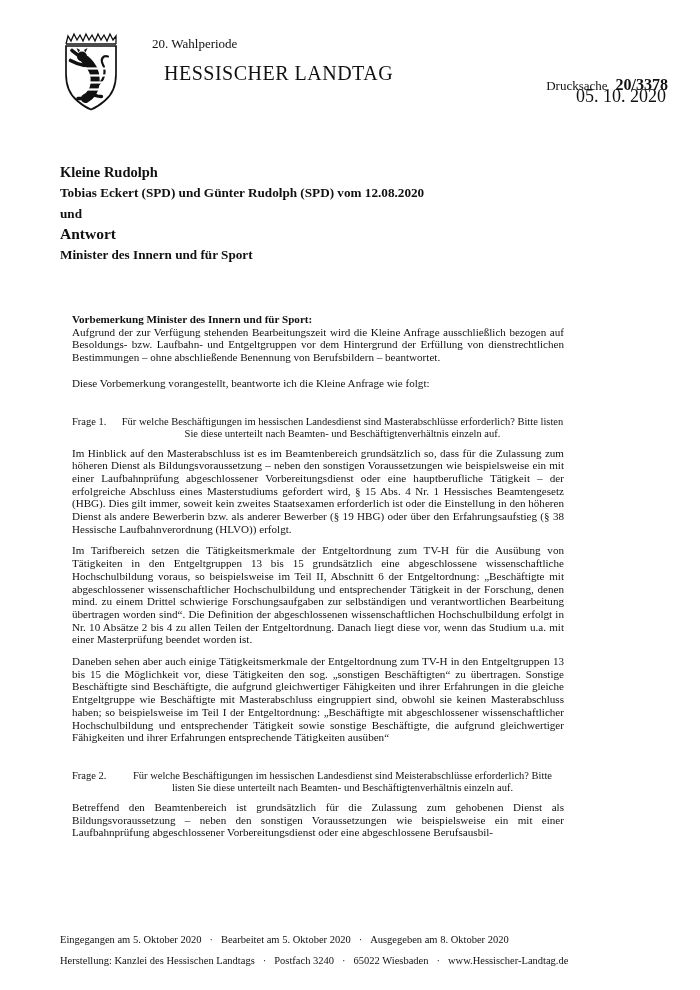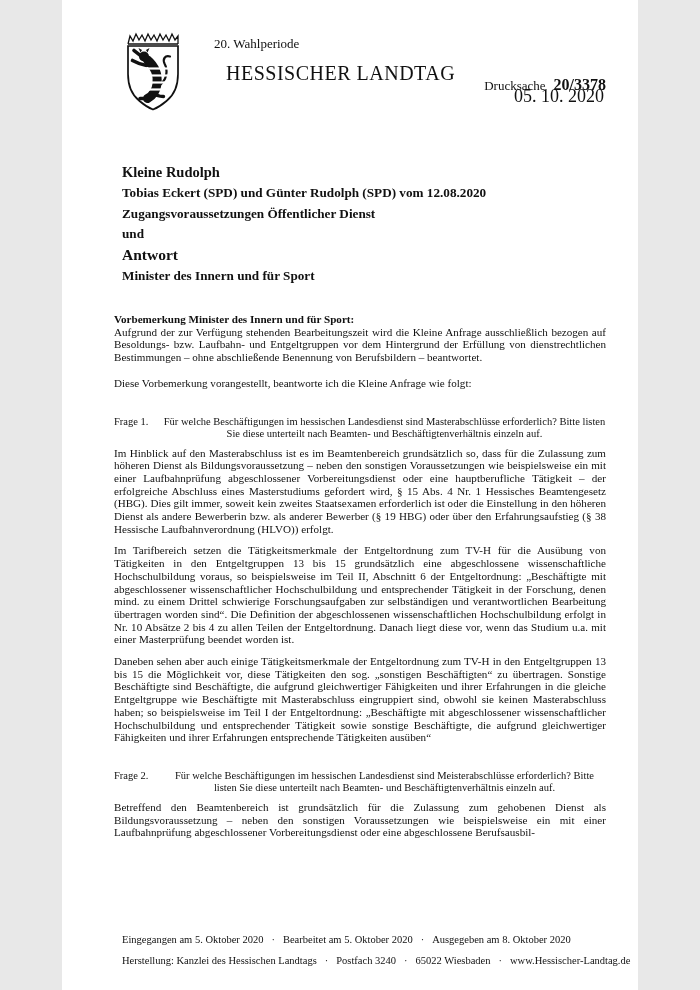--- a/index.html
+++ b/index.html
@@ -1,18 +1,18 @@
 <!DOCTYPE html>
 <html lang="de"><head>
 <meta charset="utf-8">
 <style>
   html,body{margin:0;padding:0;background:#e8e8e8;}
   .page{
     position:relative;
-    width:576px;height:990px;
+    width:700px;height:990px;
     background:#fff;
     font-family:"Liberation Serif", serif;
     color:#111;
     overflow:hidden;
     margin:0 auto;
   }
   
   .coat{position:absolute;left:55px;top:32px;width:72px;height:82px;}
   .wahlperiode{position:absolute;left:152px;top:36px;font-size:13px;}
   .masthead{
@@ -26,21 +26,21 @@
   .drucksache .label{font-size:13px;}
   .drucksache .num{font-size:16px;font-weight:bold;}
   .hdate{position:absolute;right:34px;top:86px;font-size:18px;}
   
   .title-block{position:absolute;left:60px;top:162px;line-height:20.8px;font-weight:bold;}
   .t-kleine{font-size:14.5px;}
   .t-line{font-size:13.2px;}
   .t-antwort{font-size:15.5px;}
   
   .body-col{
-    position:absolute;left:52px;top:313px;width:492px;
+    position:absolute;left:72px;top:313px;width:492px;
     font-size:11.1px;line-height:12.7px;
   }
   .para{margin:0;text-align:justify;hyphens:auto;}
   .b{font-weight:bold;}
   .mt-intro{margin-top:13px;}
   .mt-para{margin-top:9px;}
   .mt-ans{margin-top:7px;}
   .frage{
     display:flex;margin-top:26px;
     font-size:10.5px;line-height:12px;
@@ -91,21 +91,20 @@
 
   <div class="drucksache">
     <span class="label">Drucksache</span>
     <span class="num">20/3378</span>
   </div>
   <div class="hdate">05. 10. 2020</div>
 
   <div class="title-block">
     <div class="t-kleine">Kleine Rudolph</div>
     <div class="t-line">Tobias Eckert (SPD) und Günter Rudolph (SPD) vom 12.08.2020</div>
-    <div class="t-line">Zugangsvoraussetzungen Öffentlicher Dienst</div>
     <div class="t-line">und</div>
     <div class="t-antwort">Antwort</div>
     <div class="t-line">Minister des Innern und für Sport</div>
   </div>
 
   <div class="body-col">
     <p class="para b">Vorbemerkung Minister des Innern und für Sport:</p>
     <p class="para">Aufgrund der zur Verfügung stehenden Bearbeitungszeit wird die Kleine Anfrage ausschließlich bezogen auf Besoldungs- bzw. Laufbahn- und Entgeltgruppen vor dem Hintergrund der Erfüllung von dienstrechtlichen Bestimmungen – ohne abschließende Benennung von Berufsbildern – beantwortet.</p>
     <p class="para mt-intro">Diese Vorbemerkung vorangestellt, beantworte ich die Kleine Anfrage wie folgt:</p>
 

